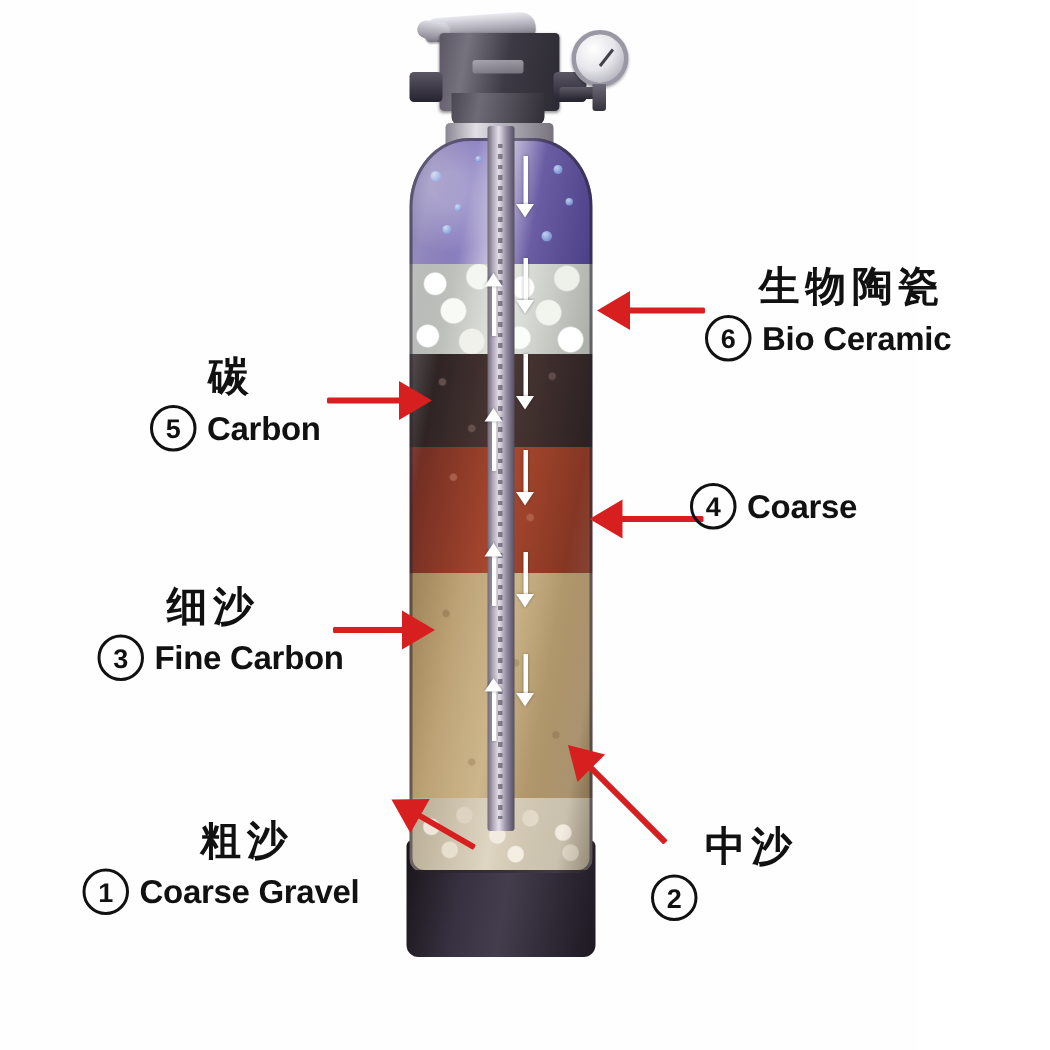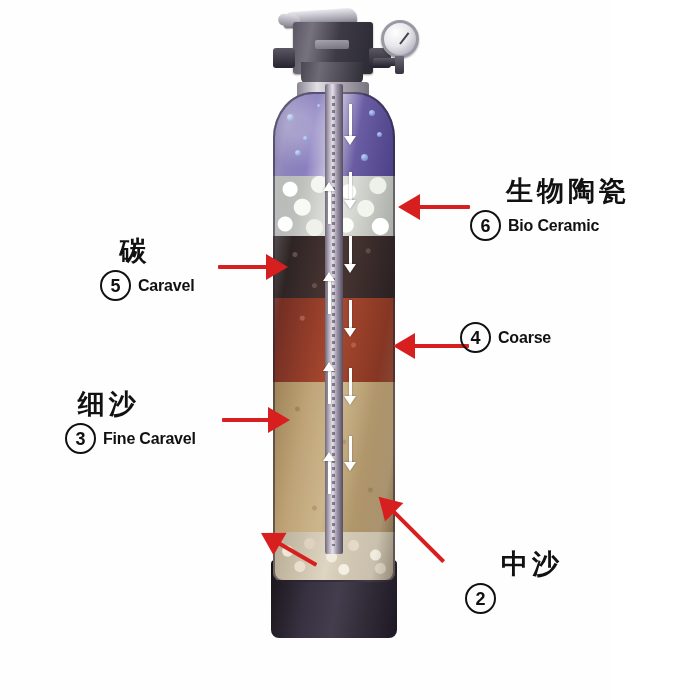--- a/index.html
+++ b/index.html
@@ -283,21 +283,21 @@
   .num{
     width: 27px; height: 27px;
     border: 2.2px solid #111;
     border-radius: 50%;
     display:flex; align-items:center; justify-content:center;
     font-size: 18px; font-weight: 700; color:#111;
     line-height:1;
     flex: 0 0 auto;
   }
   .en{
-    font-size: 16px;
+    font-size: 22px;
     font-weight: 800;
     color:#111111;
     letter-spacing:-.2px;
     line-height:1;
   }
   .lbl-right .cn{ text-align:left; padding-left: 36px; }
   .lbl-left  { text-align:right; }
   .lbl-left .cn{ padding-right: 6px; }
   .lbl-left .row{ justify-content:flex-start; }
   
@@ -445,40 +445,47 @@
     <div class="row">
       <div class="num">6</div>
       <div class="en">Bio Ceramic</div>
     </div>
   </div>
 
   <div class="label lbl-left" style="left:100px;top:238px;">
     <div class="cn" style="padding-right:44px;">碳</div>
     <div class="row">
       <div class="num">5</div>
-      <div class="en">Caravel</div>
+      <div class="en">Carbon</div>
     </div>
   </div>
 
   <div class="label lbl-right" style="left:460px;top:317px;">
     <div class="row">
       <div class="num">4</div>
       <div class="en">Coarse</div>
     </div>
   </div>
 
   <div class="label lbl-left" style="left:65px;top:391px;">
     <div class="cn" style="padding-right:56px;">细沙</div>
     <div class="row">
       <div class="num">3</div>
-      <div class="en">Fine Caravel</div>
-    </div>
-  </div>
-
-  <div class="label lbl-right" style="left:465px;top:551px;">
+      <div class="en">Fine Carbon</div>
+    </div>
+  </div>
+
+  <div class="label lbl-right" style="left:434px;top:551px;">
     <div class="cn" style="padding-left:36px;">中沙</div>
     <div class="row">
       <div class="num">2</div>
     </div>
   </div>
 
+  <div class="label lbl-left" style="left:55px;top:547px;">
+    <div class="cn" style="padding-right:44px;">粗沙</div>
+    <div class="row">
+      <div class="num">1</div>
+      <div class="en">Coarse Gravel</div>
+    </div>
+  </div>
 
 </div>
 
 </body></html>

